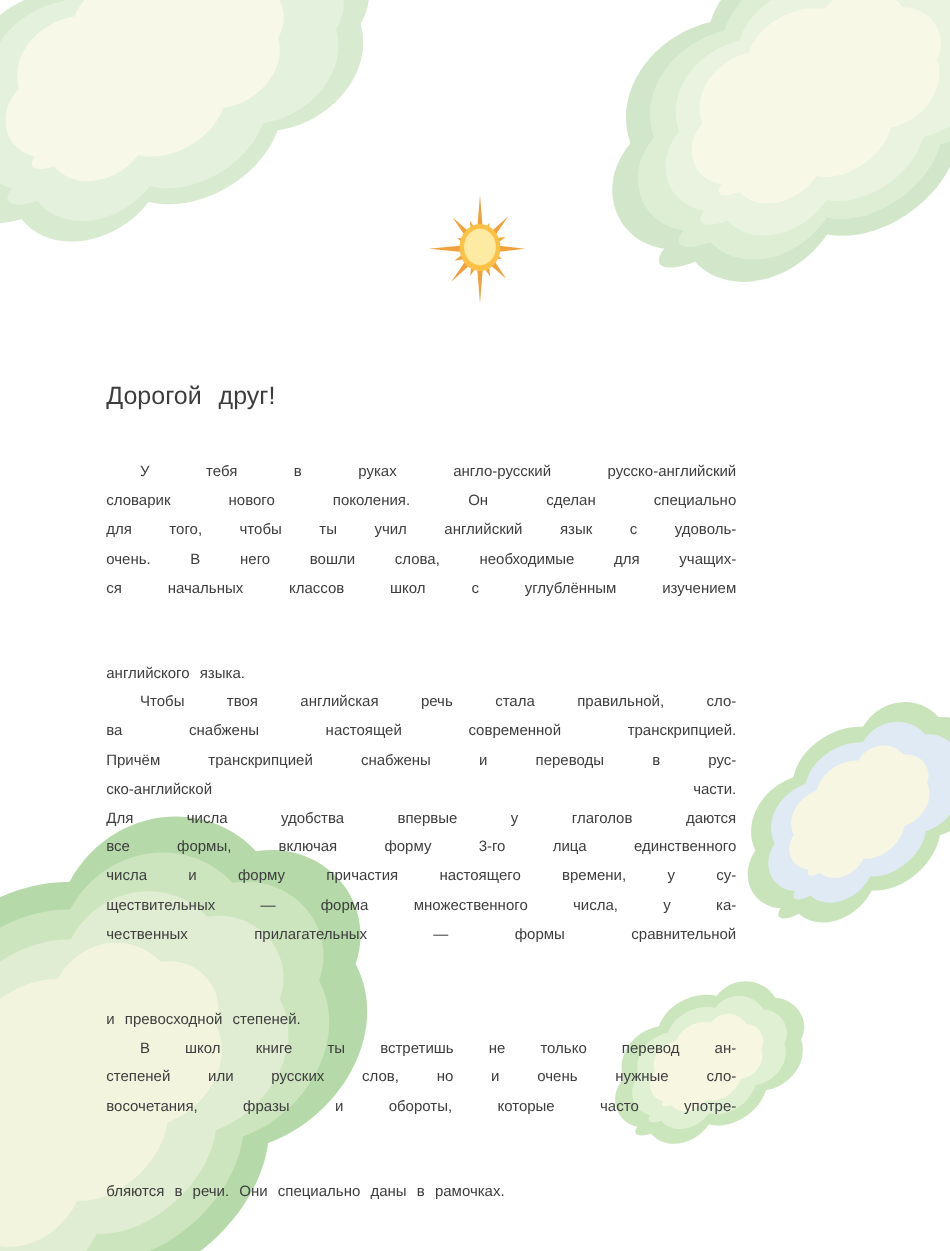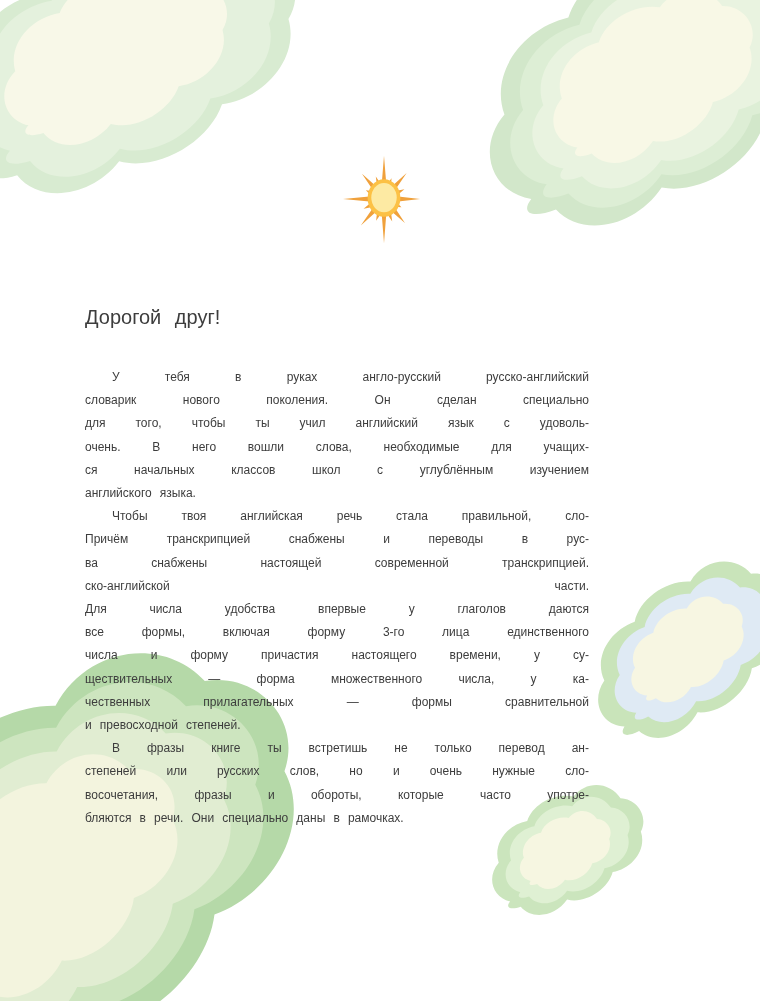--- a/index.html
+++ b/index.html
@@ -28,20 +28,21 @@
     font-size:12px;line-height:23.2px;
   }
   .body-text .line{
     text-align:justify;
     text-align-last:justify;
   }
   .body-text .line.first{text-indent:27px;}
   .body-text .line.last{
     text-align-last:left;
     word-spacing:0.40em;
+    margin-top:45px;
   }
   .author{
     position:absolute;left:489px;top:848px;width:140px;
     font-size:20px;line-height:24px;text-align:center;
     word-spacing:0.3em;
   }
 </style>
 </head>
 <body>
 
@@ -97,32 +98,32 @@
       <div class="para">
         <div class="line first">У тебя в руках англо-русский русско-английский</div>
         <div class="line">словарик нового поколения. Он сделан специально</div>
         <div class="line">для того, чтобы ты учил английский язык с удоволь-</div>
         <div class="line">очень. В него вошли слова, необходимые для учащих-</div>
         <div class="line">ся начальных классов школ с углублённым изучением</div>
         <div class="line last">английского языка.</div>
       </div>
       <div class="para">
         <div class="line first">Чтобы твоя английская речь стала правильной, сло-</div>
+        <div class="line">ва снабжены настоящей современной транскрипцией.</div>
         <div class="line">Причём транскрипцией снабжены и переводы в рус-</div>
-        <div class="line">ва снабжены настоящей современной транскрипцией.</div>
         <div class="line">ско-английской части.</div>
         <div class="line">Для числа удобства впервые у глаголов даются</div>
         <div class="line">все формы, включая форму 3-го лица единственного</div>
         <div class="line">числа и форму причастия настоящего времени, у су-</div>
         <div class="line">ществительных — форма множественного числа, у ка-</div>
         <div class="line">чественных прилагательных — формы сравнительной</div>
         <div class="line last">и превосходной степеней.</div>
       </div>
       <div class="para">
-        <div class="line first">В фразы книге ты встретишь не только перевод ан-</div>
+        <div class="line first">В школ книге ты встретишь не только перевод ан-</div>
         <div class="line">степеней или русских слов, но и очень нужные сло-</div>
         <div class="line">восочетания, фразы и обороты, которые часто употре-</div>
         <div class="line last">бляются в речи. Они специально даны в рамочках.</div>
       </div>
     </div>
 
 
 </div>
 
 </body></html>

